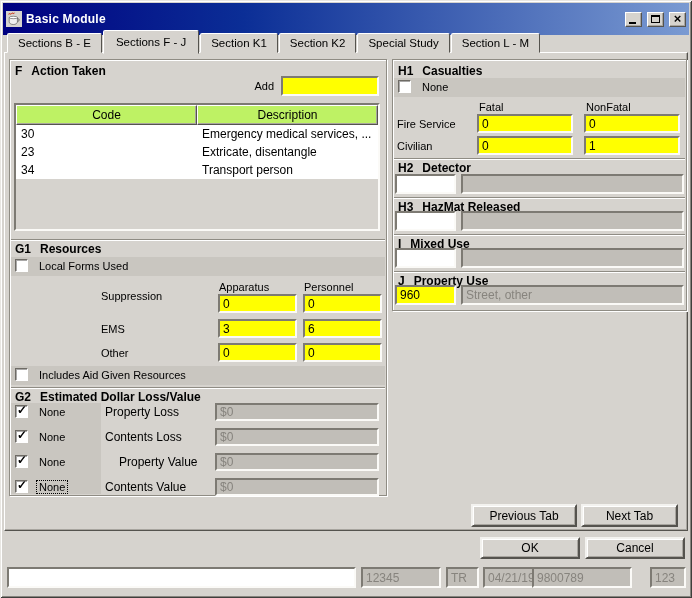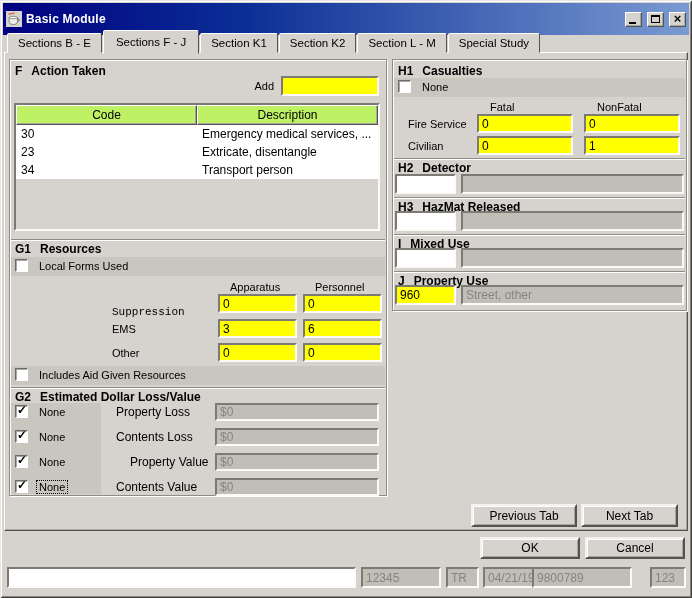--- a/index.html
+++ b/index.html
@@ -45,21 +45,21 @@
     position:absolute;background:#d6d3ce;
     border:1px solid #8f8c84;
     box-shadow:1px 1px 0 #fff, inset 1px 1px 0 #fff;
   }
   .group-left{left:4px;top:6px;width:378px;height:437px;}
   .group-right{left:387px;top:6px;width:295px;height:252px;}
   .sec-h{position:absolute;font-weight:bold;font-size:12px;white-space:nowrap;}
   .sec-code{margin-right:9px;}
   .divider{position:absolute;left:1px;right:1px;height:2px;border-top:1px solid #8f8c84;border-bottom:1px solid #fff;}
   .band{position:absolute;background:#c9c6c0;}
-  .lbl{position:absolute;white-space:nowrap;margin-left:11px;}
+  .lbl{position:absolute;white-space:nowrap;}
   
   .cb-row{position:absolute;display:flex;align-items:center;gap:9px;}
   .cb{
     width:13px;height:13px;background:#fff;flex:0 0 13px;position:relative;
     border:1px solid;border-color:#6e6b65 #fff #fff #6e6b65;
     box-shadow:inset 1px 1px 0 rgba(64,63,60,.45);
   }
   .cb.checked::after{content:"✓";position:absolute;top:-3px;left:1px;font-size:12px;font-weight:bold;color:#000;}
   .cb-label{padding:0 2px;}
   .cb-row.focused .cb-label{outline:1px dotted #000;}
@@ -123,24 +123,24 @@
     <div class="tab active">
         <span>Sections F - J</span>
       </div>
     <div class="tab">
         <span>Section K1</span>
       </div>
     <div class="tab">
         <span>Section K2</span>
       </div>
     <div class="tab">
+        <span>Special Study</span>
+      </div>
+    <div class="tab">
         <span>Section L - M</span>
-      </div>
-    <div class="tab">
-        <span>Special Study</span>
       </div>
   </div>
 
   <div class="tab-panel">
 
     <div class="group group-left">
 
       <div class="sec-h" style="left:5px;top:4px;">
         <span class="sec-code">F</span><span>Action Taken</span>
       </div>
@@ -172,21 +172,21 @@
         <span class="sec-code">G1</span><span>Resources</span>
       </div>
       <div class="band" style="left:1px;right:1px;top:197px;height:19px;"></div>
       <div class="cb-row" style="left:5px;top:199px;">
         <span class="cb"></span>
         <span class="cb-label">Local Forms Used</span>
       </div>
       <span class="lbl" style="left:209px;top:221px;">Apparatus</span>
       <span class="lbl" style="left:294px;top:221px;">Personnel</span>
 
-      <span class="lbl" style="left:91px;top:246px;font-family:Liberation Mono, monospace;">Suppression</span>
+      <span class="lbl" style="left:91px;top:230px;">Suppression</span>
       <input class="field yellow" style="left: 208px; top: 234px; width: 79px; height: 19px;" value="0">
       <input class="field yellow" style="left: 293px; top: 234px; width: 79px; height: 19px;" value="0">
 
       <span class="lbl" style="left:91px;top:263px;">EMS</span>
       <input class="field yellow" style="left: 208px; top: 259px; width: 79px; height: 19px;" value="3">
       <input class="field yellow" style="left: 293px; top: 259px; width: 79px; height: 19px;" value="6">
 
       <span class="lbl" style="left:91px;top:287px;">Other</span>
       <input class="field yellow" style="left: 208px; top: 283px; width: 79px; height: 19px;" value="0">
       <input class="field yellow" style="left: 293px; top: 283px; width: 79px; height: 19px;" value="0">

